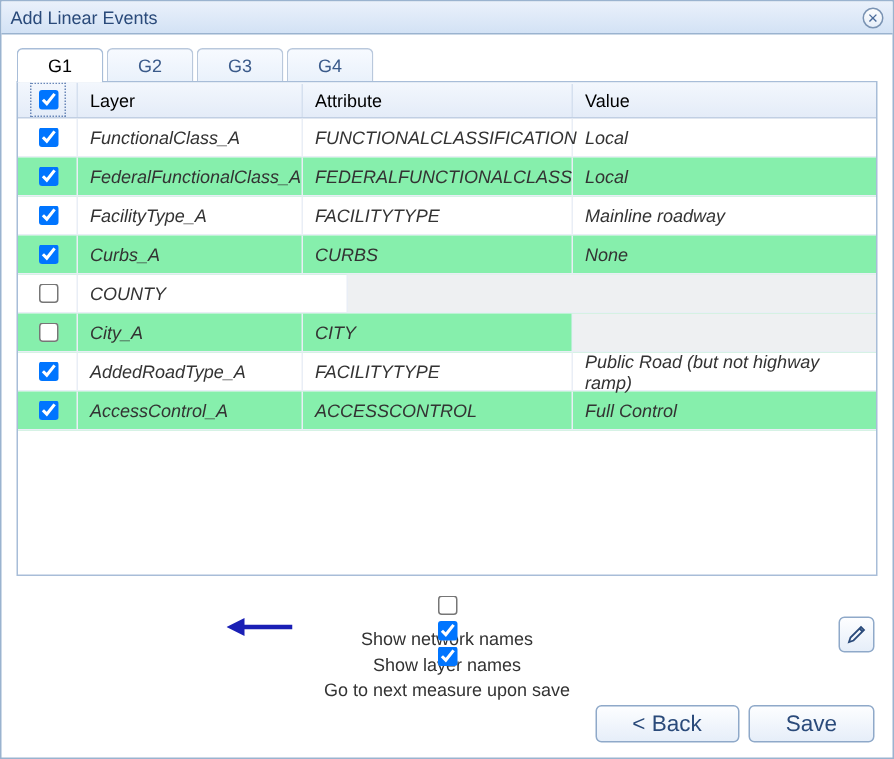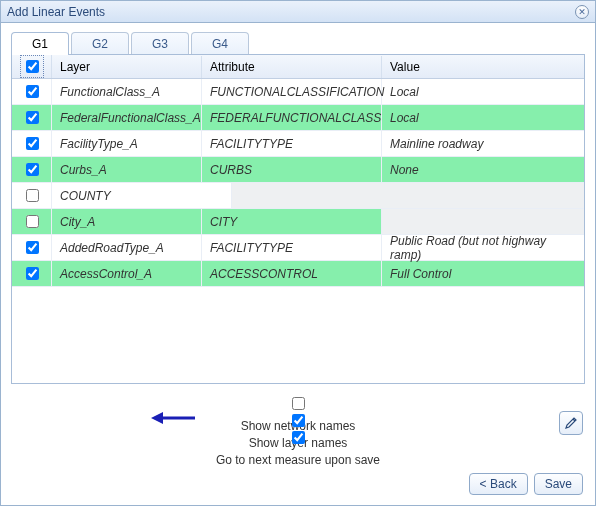--- a/index.html
+++ b/index.html
@@ -64,23 +64,23 @@
   .opt-row { display:flex; align-items:center; gap:6px; height:17px; color:#333;flex-direction:column; }
   .opt-row label { cursor:default; }
   .arrow {
     position:absolute; left:140px; top:17px; display:flex; align-items:center;
   }
   .arrow svg { display:block; }
   .footer {
     position:absolute; right:12px; bottom:10px; display:flex; gap:6px;
   }
   .btn {
-    padding:3px 10px; border:1px solid #8fa9c9; border-radius:4px;
+    padding:3px 24px; border:1px solid #8fa9c9; border-radius:4px;
     background:linear-gradient(#fdfeff,#e6eef9); color:#2a4a7a; cursor:pointer;
-    font-size:12px;
+    font-size:15px;
   }
   .iconbtn {
     position:absolute; right:12px; top:410px;
     width:24px;height:24px;border:1px solid #8fa9c9;border-radius:4px;
     background:linear-gradient(#fdfeff,#e6eef9); display:flex;align-items:center;justify-content:center;
     cursor:pointer;
   }
 </style>
 </head>
 <body>

